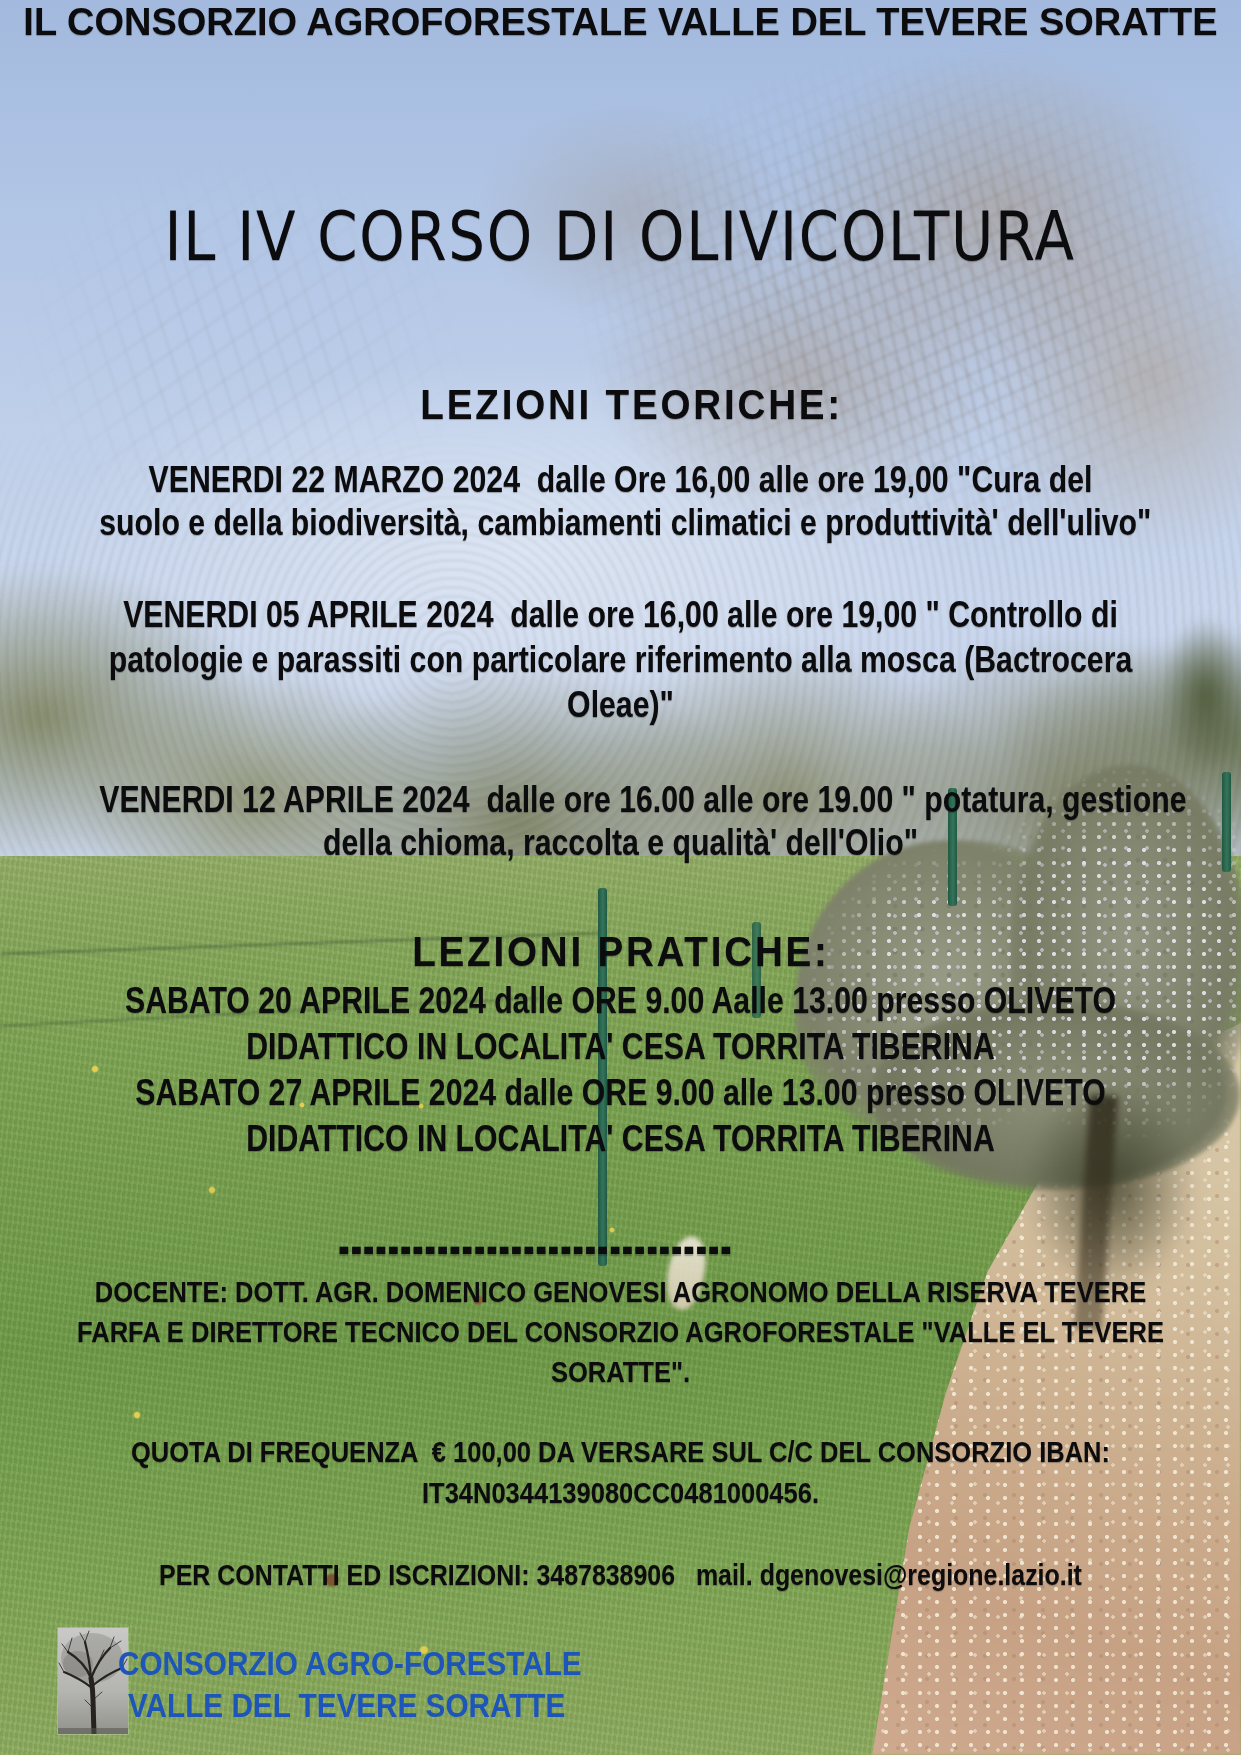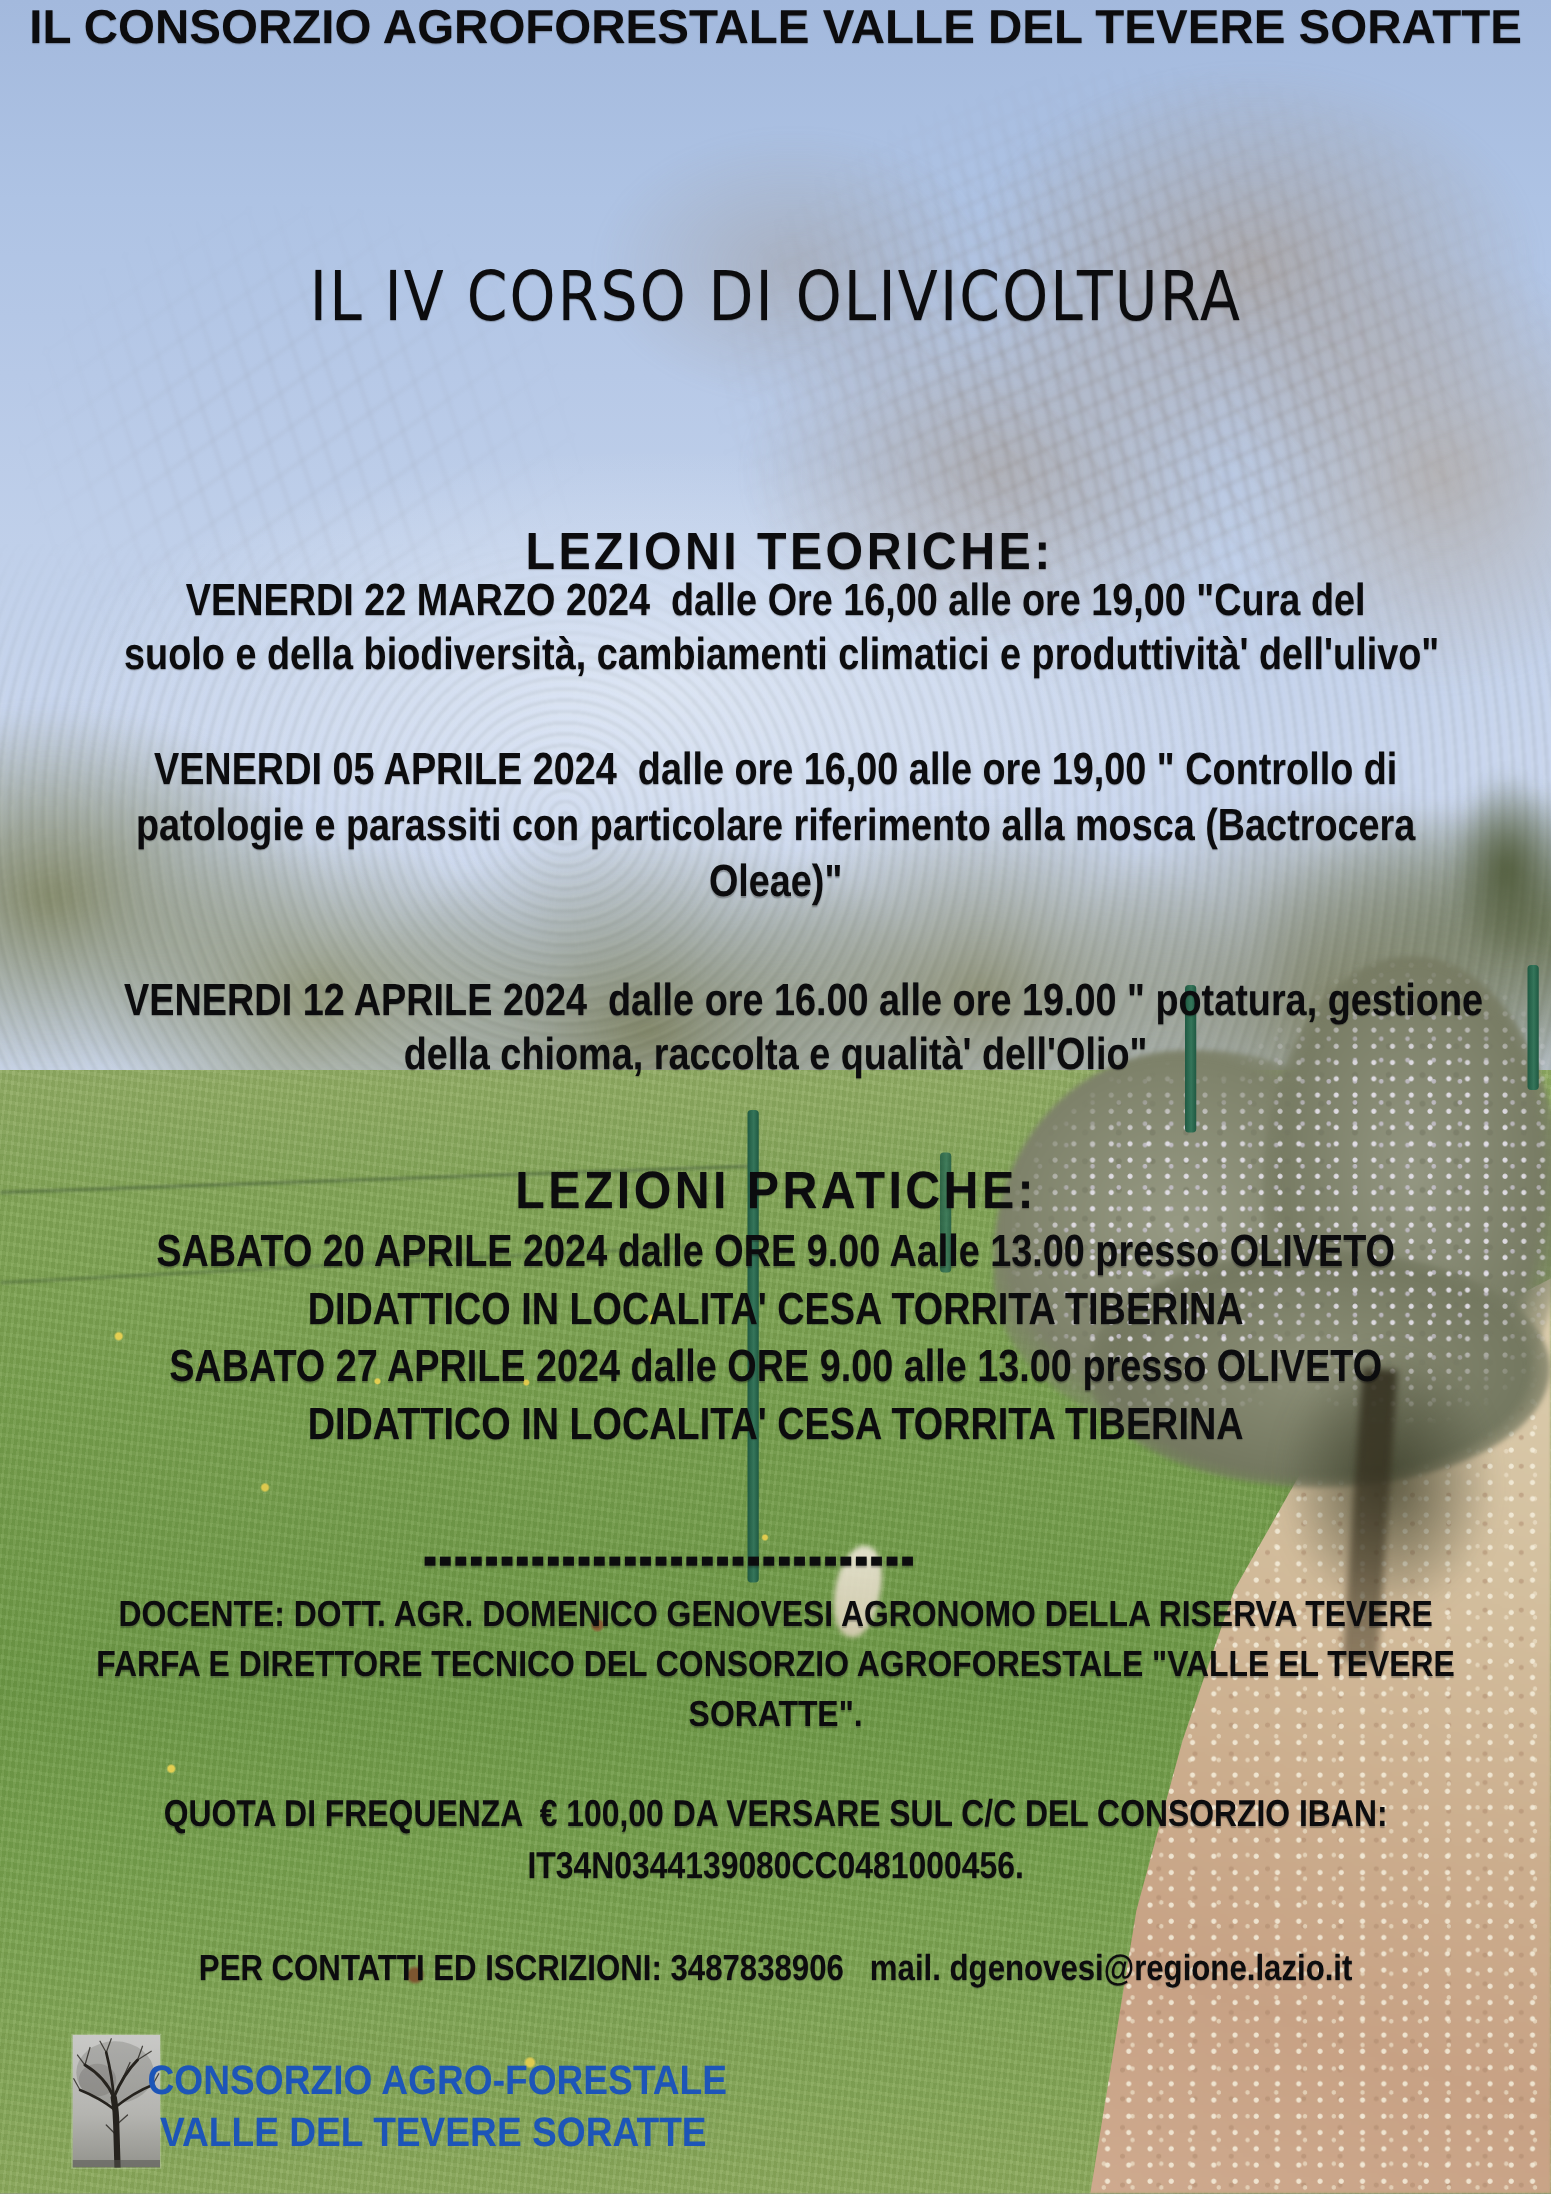--- a/index.html
+++ b/index.html
@@ -94,29 +94,29 @@
   .p4{left:1222px;top:772px;height:100px;}
   .wire{left:0;top:942px;width:600px;height:3px;background:rgba(30,50,35,.3);filter:blur(1px);transform:rotate(-2deg);}
   .wire2{left:0;top:1010px;width:560px;height:3px;background:rgba(30,50,35,.25);filter:blur(1px);transform:rotate(-3deg);}
   
   .blk{position:absolute;left:0;right:0;text-align:center;font-weight:bold;
        text-shadow:0 1px 1px rgba(15,15,15,.3);}
   .line{white-space:pre;}
   .hdr{top:-8px;font-size:38px;line-height:60px;letter-spacing:0;}
   .org{top:143px;font-size:24px;line-height:24px;}
   .org .sq{display:inline-block;transform:scaleX(.9);}
-  .title{top:199px;font-family:"DejaVu Sans",sans-serif;font-weight:400;font-size:55px;line-height:76px;letter-spacing:2px;}
+  .title{top:199px;font-family:"DejaVu Sans",sans-serif;font-weight:400;font-size:68px;line-height:76px;letter-spacing:2px;}
   .title .sq{display:inline-block;transform:scaleX(.85);}
   .sech{font-size:42px;line-height:42px;letter-spacing:3px;}
   .sech .sq{display:inline-block;transform:scaleX(.92);}
   .body36{font-size:36px;transform:scaleX(.84);transform-origin:50% 50%;}
   .s1{top:458px;line-height:43px;}
   .s2{top:592px;line-height:45px;}
   .s3{top:778px;line-height:43px;}
-  .th{top:420px;padding-left:22px;}
+  .th{top:384px;padding-left:22px;}
   .pr{top:931px;}
   .pb{top:978px;line-height:46px;}
   .divider{top:1226px;left:-85px;right:85px;font-size:34px;font-weight:900;letter-spacing:1px;
        transform:scaleY(1.8);transform-origin:50% 50%;}
   .docente{top:1272px;font-size:29px;line-height:40px;transform:scaleX(.88);}
   .quota{top:1431px;font-size:30px;line-height:41px;transform:scaleX(.85);}
   .contacts{top:1558px;font-size:29px;line-height:34px;transform:scaleX(.86);}
   .logoimg{position:absolute;left:58px;top:1628px;width:70px;height:106px;box-shadow:0 0 0 1px rgba(255,255,255,.25);}
   .bluetxt{position:absolute;font-weight:bold;font-size:33px;line-height:38px;white-space:pre;
        transform:scaleX(.9);transform-origin:0 50%;}

